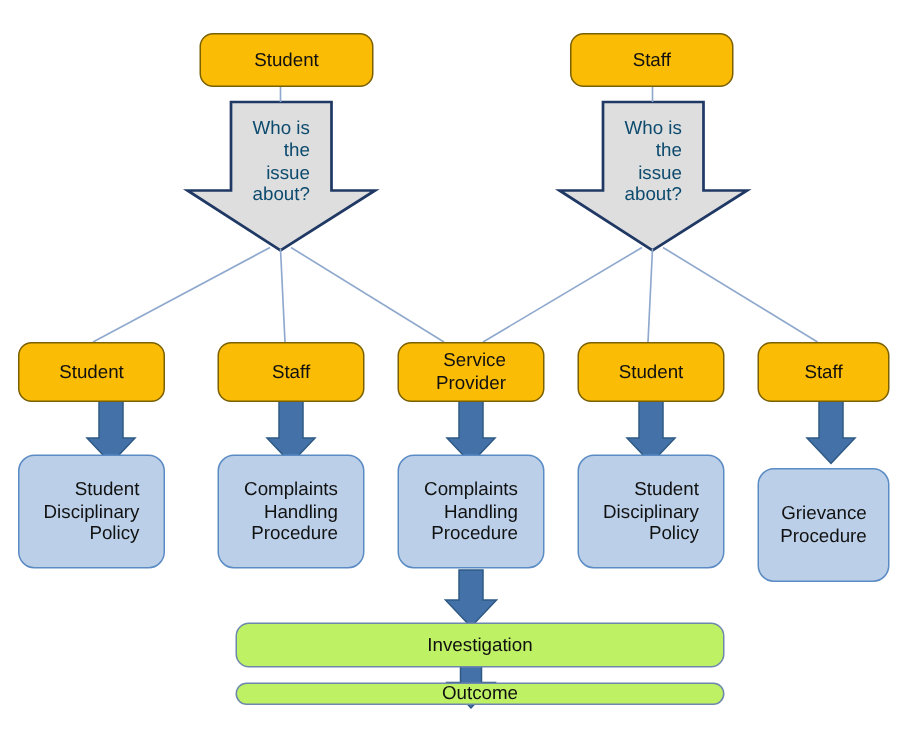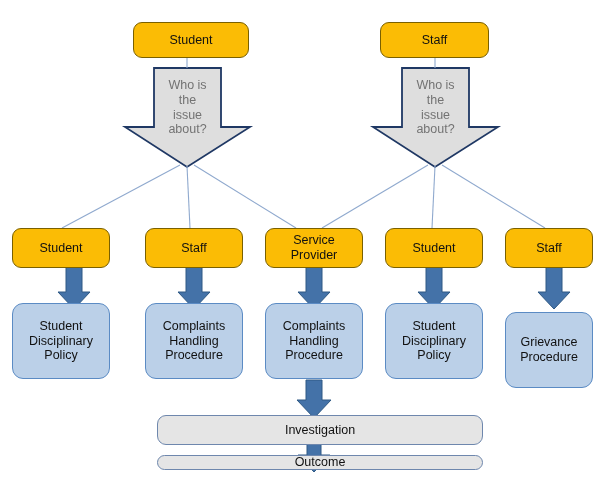--- a/index.html
+++ b/index.html
@@ -22,52 +22,52 @@
     width: 600px;
     height: 500px;
     pointer-events: none;
   }
   .node {
     position: absolute;
     box-sizing: border-box;
     display: flex;
     align-items: center;
     justify-content: center;
-    text-align: center;
+    text-align: right;
     line-height: 1.18;
     color: #111111;
   }
   .node-yellow {
     background: #FBBC05;
     border: 1.5px solid #7a6000;
     border-radius: 9px;
     font-size: 12.5px;
     font-weight: 400;
   }
   .node-blue {
     background: #BBD0E8;
     border: 1.6px solid #5B8BC4;
     border-radius: 11px;
     font-size: 12.5px;
     font-weight: 400;
   }
   .node-grey {
-    background: #e5e5e5;
+    background: #bef264;
     border: 1.4px solid #6E87AD;
     border-radius: 9px;
     font-size: 12.5px;
     font-weight: 400;
   }
   .node-arrowbox {
     background: transparent;
     border: 0;
     font-size: 12.5px;
     align-items: flex-start;
     padding-top: 6px;
-    color: #737373;
+    color: #0c4a6e;
     z-index: 3;
   }
   .lbl {
     display: block;
     white-space: pre-line;
   }
 </style>
 </head>
 <body>
 

